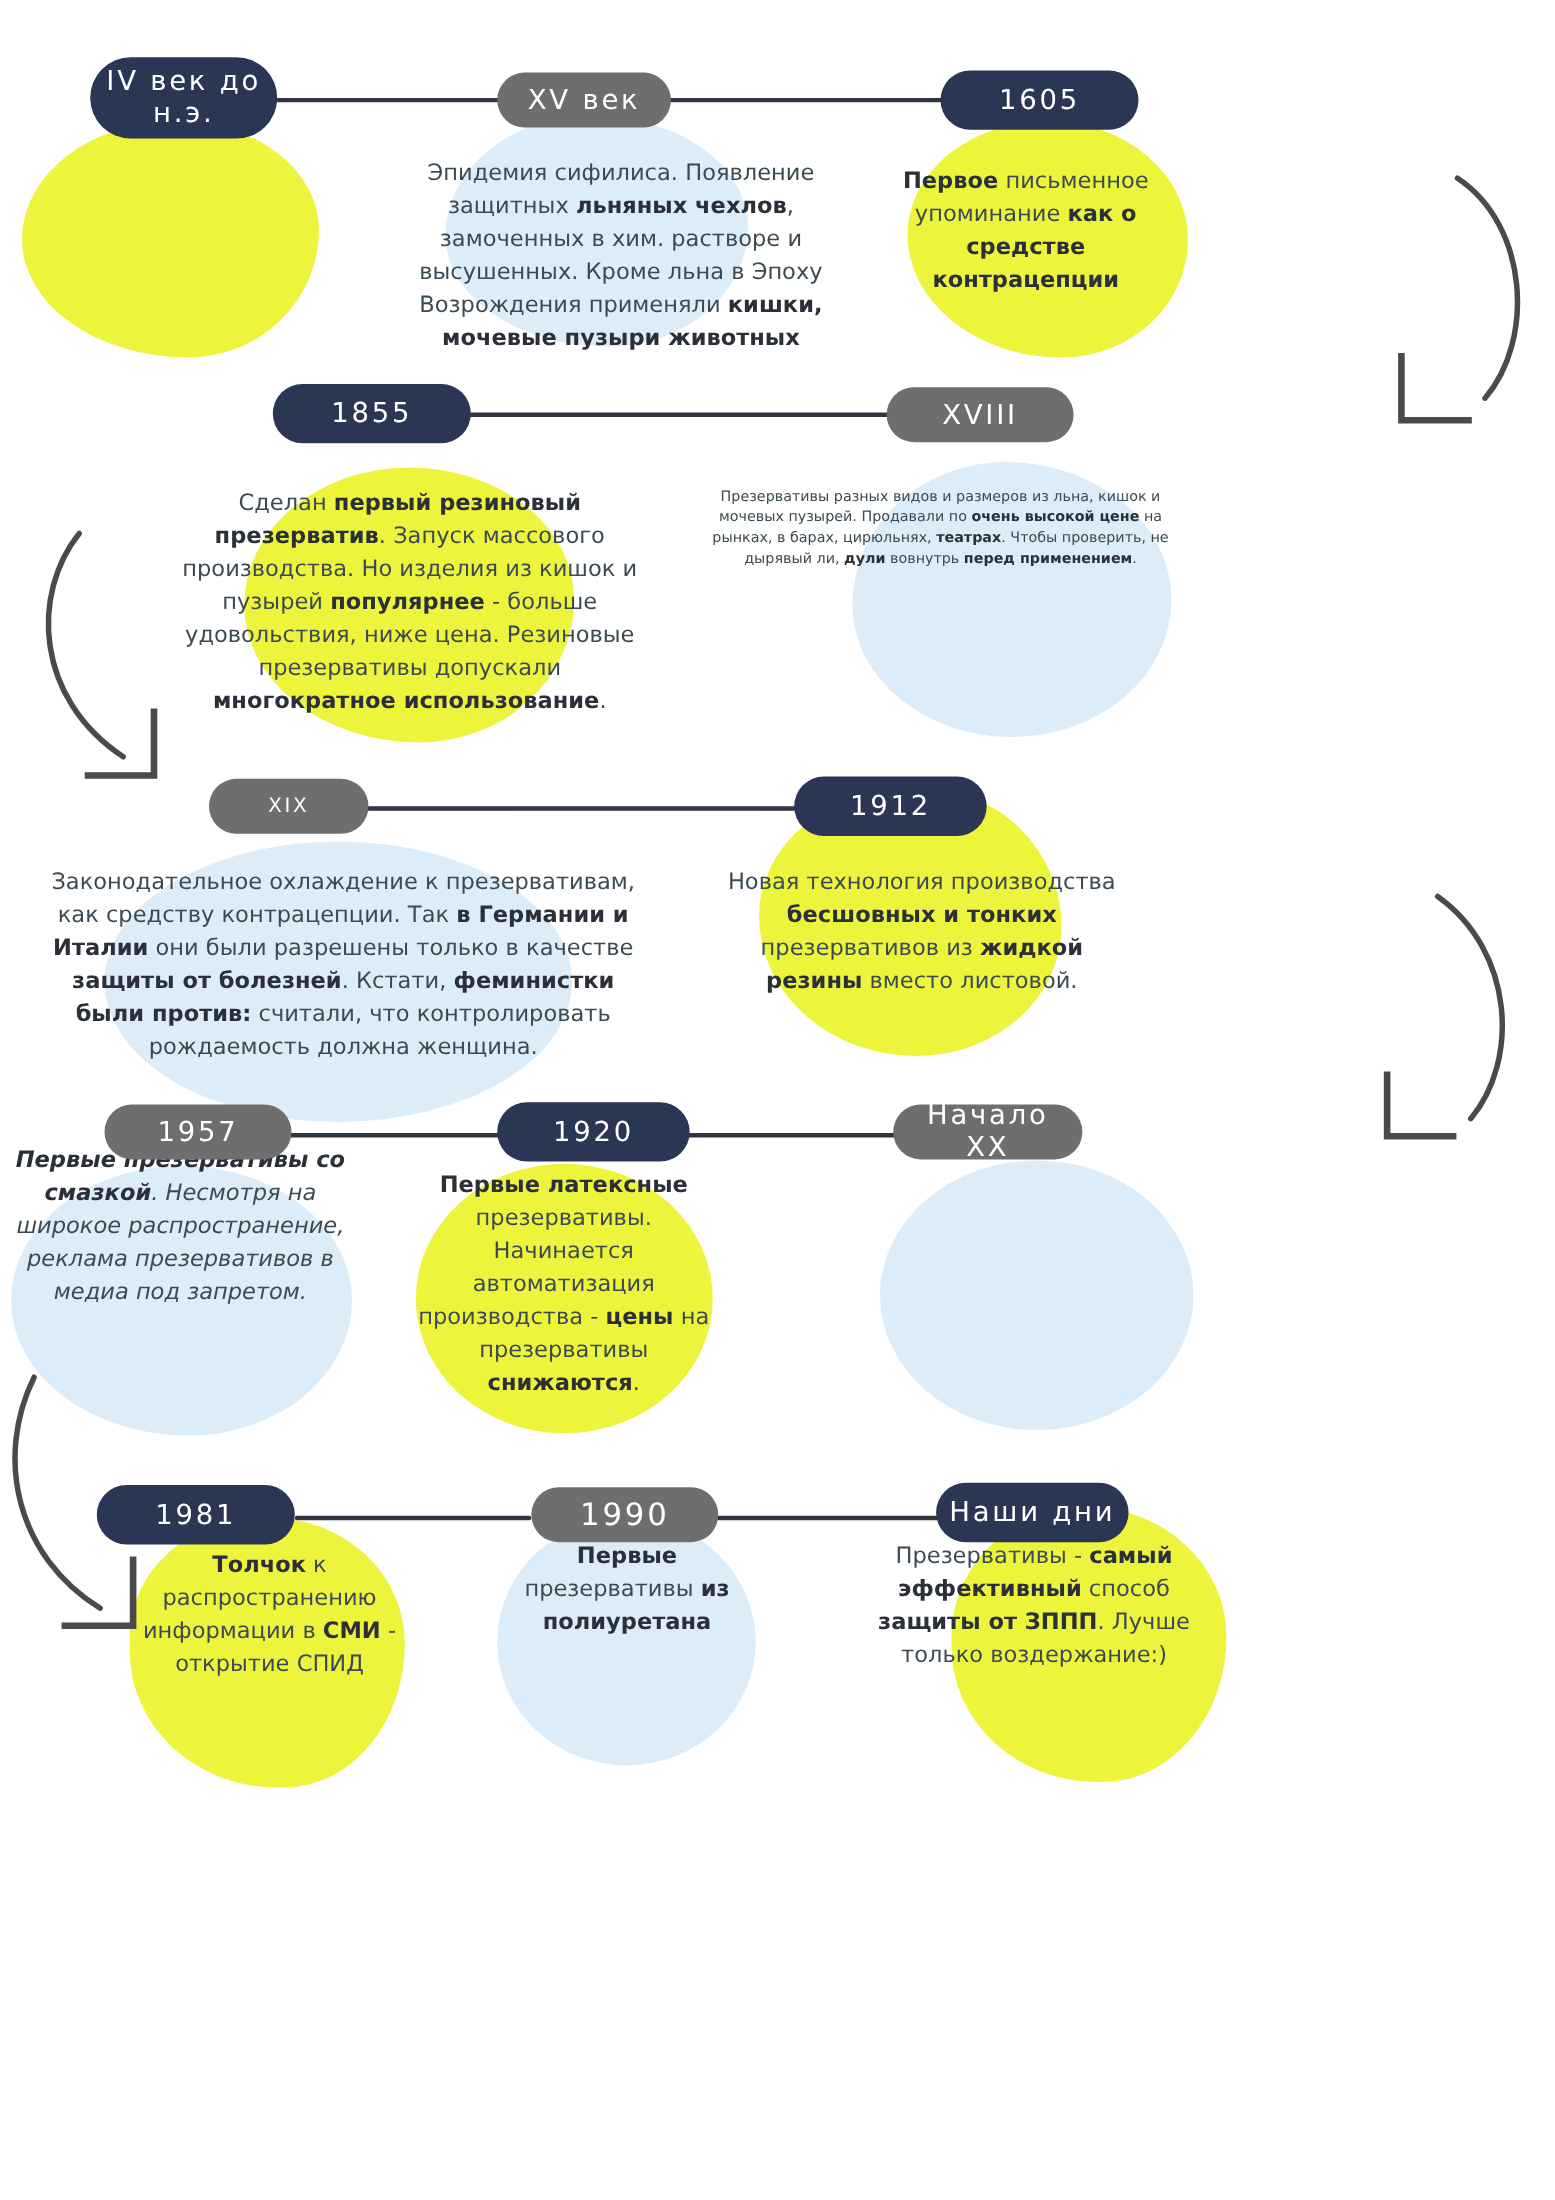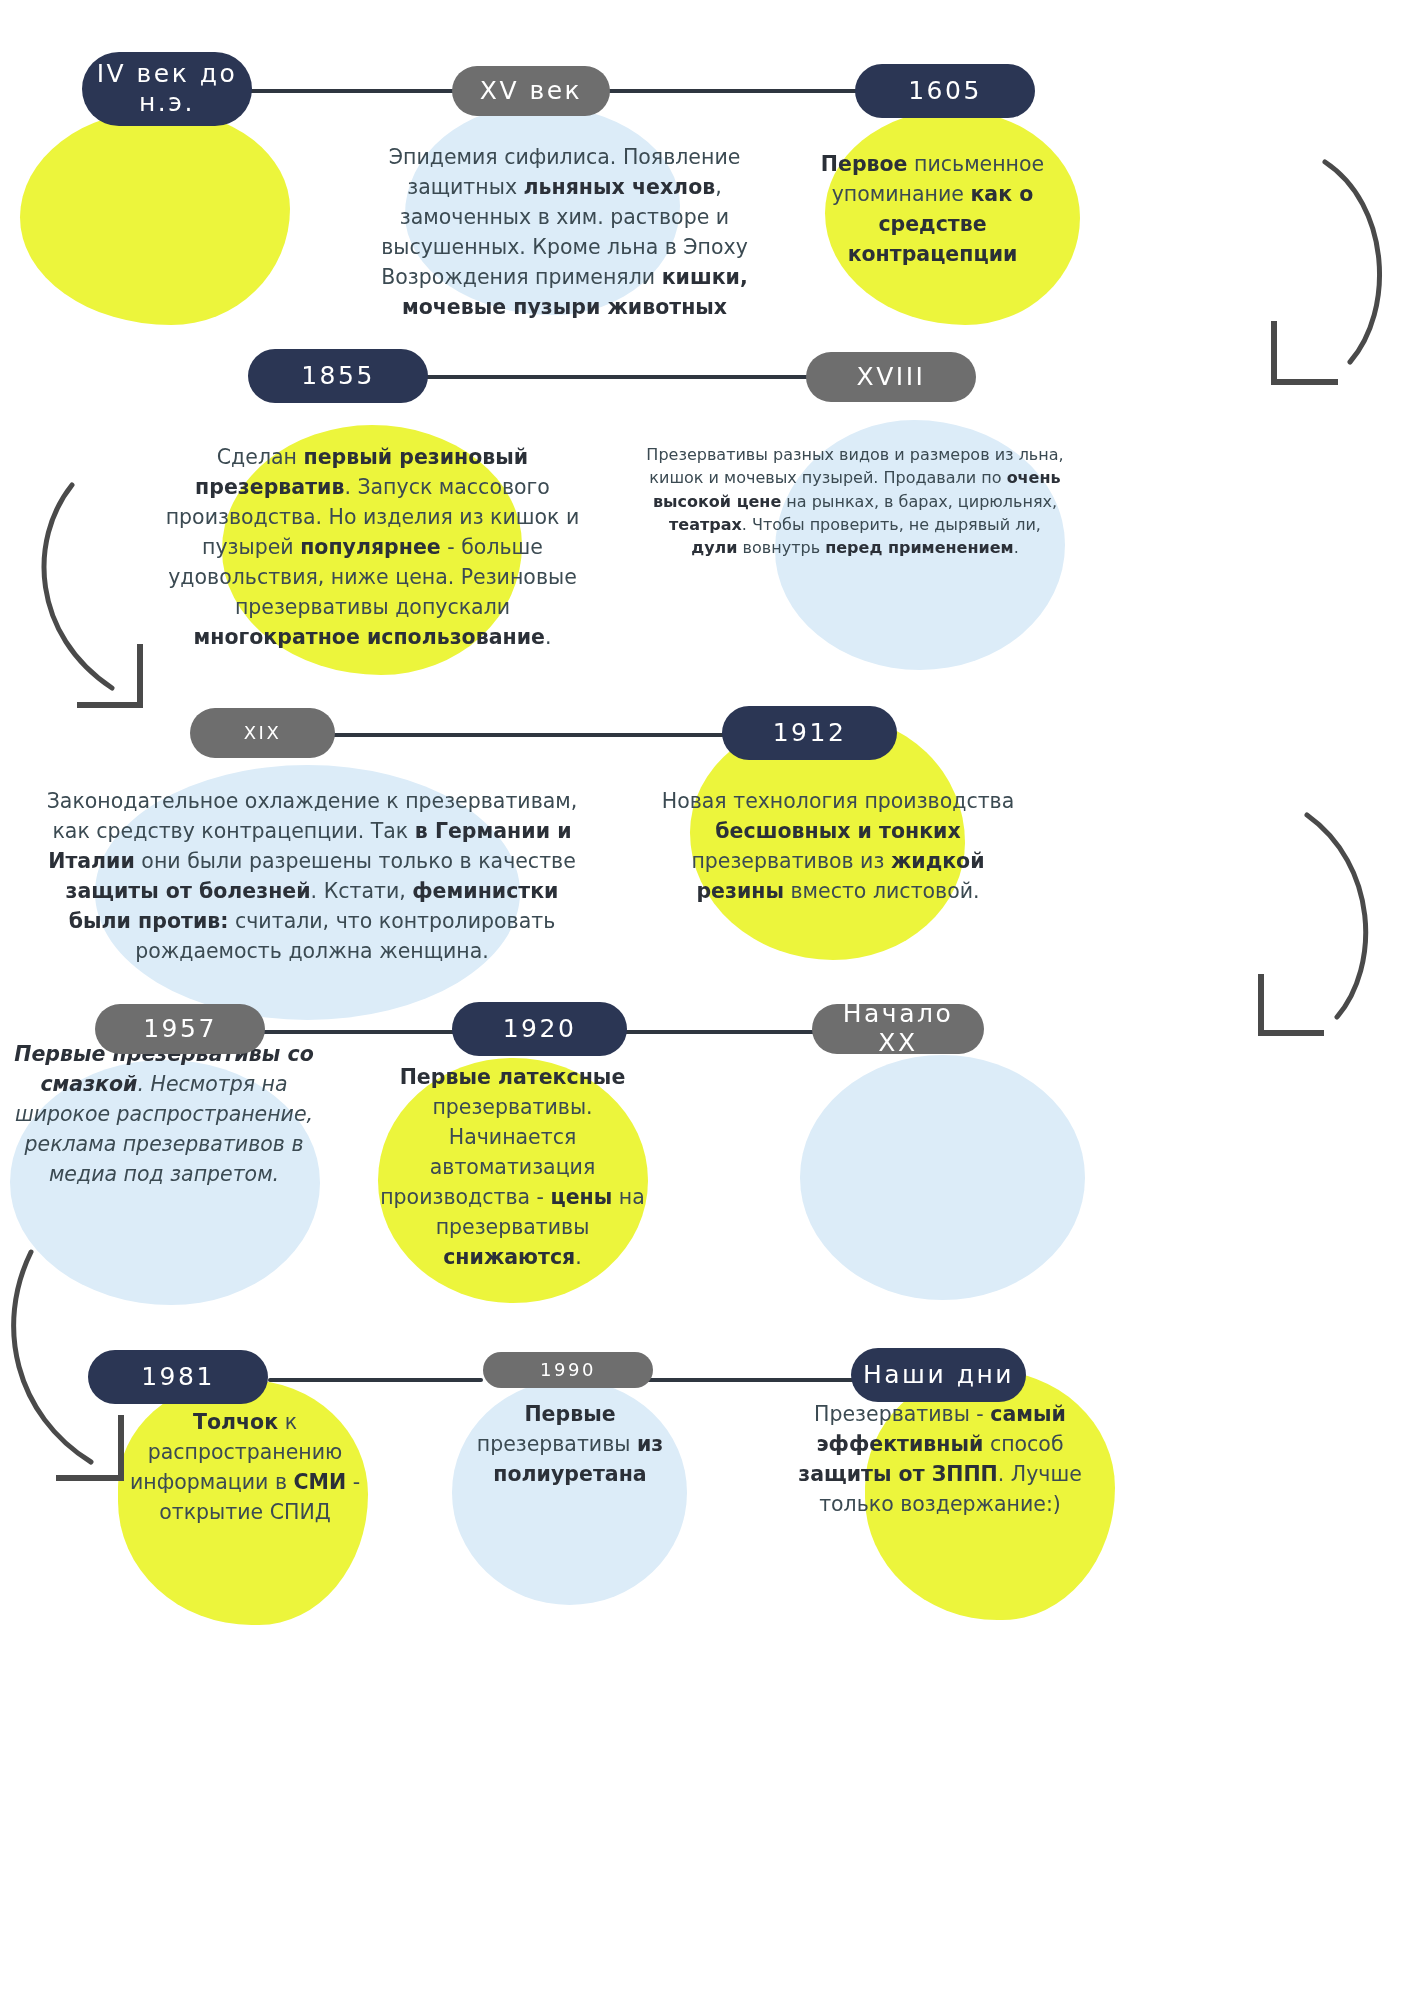--- a/index.html
+++ b/index.html
@@ -87,21 +87,21 @@
   <div class="line" style="left:424px;top:375px;width:400px;"></div>
 
   <div class="pill dark" style="left:248px;top:349px;width:180px;height:54px;font-size:25px;">
     <span>1855</span>
   </div>
   <div class="pill gray" style="left:806px;top:352px;width:170px;height:50px;font-size:25px;">
     <span>XVIII</span>
   </div>
 
   <div class="txt" style="left:150px;top:443px;width:445px;font-size:20.5px;">Сделан <b>первый резиновый презерватив</b>. Запуск массового производства. Но изделия из кишок и пузырей <b>популярнее</b> - больше удовольствия, ниже цена. Резиновые презервативы допускали <b>многократное использование</b>.</div>
-  <div class="txt" style="left:645px;top:443px;width:420px;font-size:16px;">Презервативы разных видов и размеров из льна, кишок и мочевых пузырей. Продавали по <b>очень высокой цене</b> на рынках, в барах, цирюльнях, <b>театрах</b>. Чтобы проверить, не дырявый ли, <b>дули</b> вовнутрь <b>перед применением</b>.</div>
+  <div class="txt" style="left:645px;top:443px;width:420px;font-size:13px;">Презервативы разных видов и размеров из льна, кишок и мочевых пузырей. Продавали по <b>очень высокой цене</b> на рынках, в барах, цирюльнях, <b>театрах</b>. Чтобы проверить, не дырявый ли, <b>дули</b> вовнутрь <b>перед применением</b>.</div>
 
   <div class="arrow" style="left:40px;top:470px;width:160px;height:250px;">
     <svg width="160" height="250" viewBox="0 0 160 250">
       <path d="M 32 15 C -12 70, -8 165, 72 218" fill="none" stroke="#4a4a4a" stroke-width="5" stroke-linecap="round"></path>
       <path d="M 100 177 L 100 235 L 40 235" fill="none" stroke="#4a4a4a" stroke-width="6" stroke-linecap="square"></path>
     </svg>
   </div>
 
   <div class="blob blue" style="left:95px;top:765px;width:425px;height:255px;border-radius:50% 50% 50% 50% / 50% 50% 50% 50%;"></div>
   <div class="blob yellow" style="left:690px;top:715px;width:275px;height:245px;border-radius:52% 48% 48% 52% / 48% 52% 48% 52%;"></div>
@@ -155,21 +155,21 @@
   <div class="blob yellow" style="left:118px;top:1380px;width:250px;height:245px;border-radius:50% 50% 45% 55% / 45% 48% 55% 52%;"></div>
   <div class="blob blue" style="left:452px;top:1380px;width:235px;height:225px;border-radius:50% 50% 50% 50% / 50% 50% 50% 50%;"></div>
   <div class="blob yellow" style="left:865px;top:1370px;width:250px;height:250px;border-radius:50% 52% 46% 54% / 48% 48% 54% 50%;"></div>
 
   <div class="line" style="left:268px;top:1378px;width:215px;"></div>
   <div class="line" style="left:645px;top:1378px;width:215px;"></div>
 
   <div class="pill dark" style="left:88px;top:1350px;width:180px;height:54px;font-size:25px;">
     <span>1981</span>
   </div>
-  <div class="pill gray" style="left:483px;top:1352px;width:170px;height:36px;font-size:18px;">
+  <div class="pill gray" style="left:483px;top:1352px;width:170px;height:50px;font-size:28px;">
     <span>1990</span>
   </div>
   <div class="pill dark" style="left:851px;top:1348px;width:175px;height:54px;font-size:25px;">
     <span>Наши дни</span>
   </div>
 
   <div class="txt" style="left:120px;top:1408px;width:250px;font-size:20.5px;"><b>Толчок</b> к распространению информации в <b>СМИ</b> - открытие СПИД</div>
   <div class="txt" style="left:455px;top:1400px;width:230px;font-size:20.5px;"><b>Первые</b> презервативы <b>из полиуретана</b></div>
   <div class="txt" style="left:790px;top:1400px;width:300px;font-size:20.5px;">Презервативы  - <b>самый эффективный</b> способ <b>защиты от ЗППП</b>. Лучше только воздержание:)</div>
 

